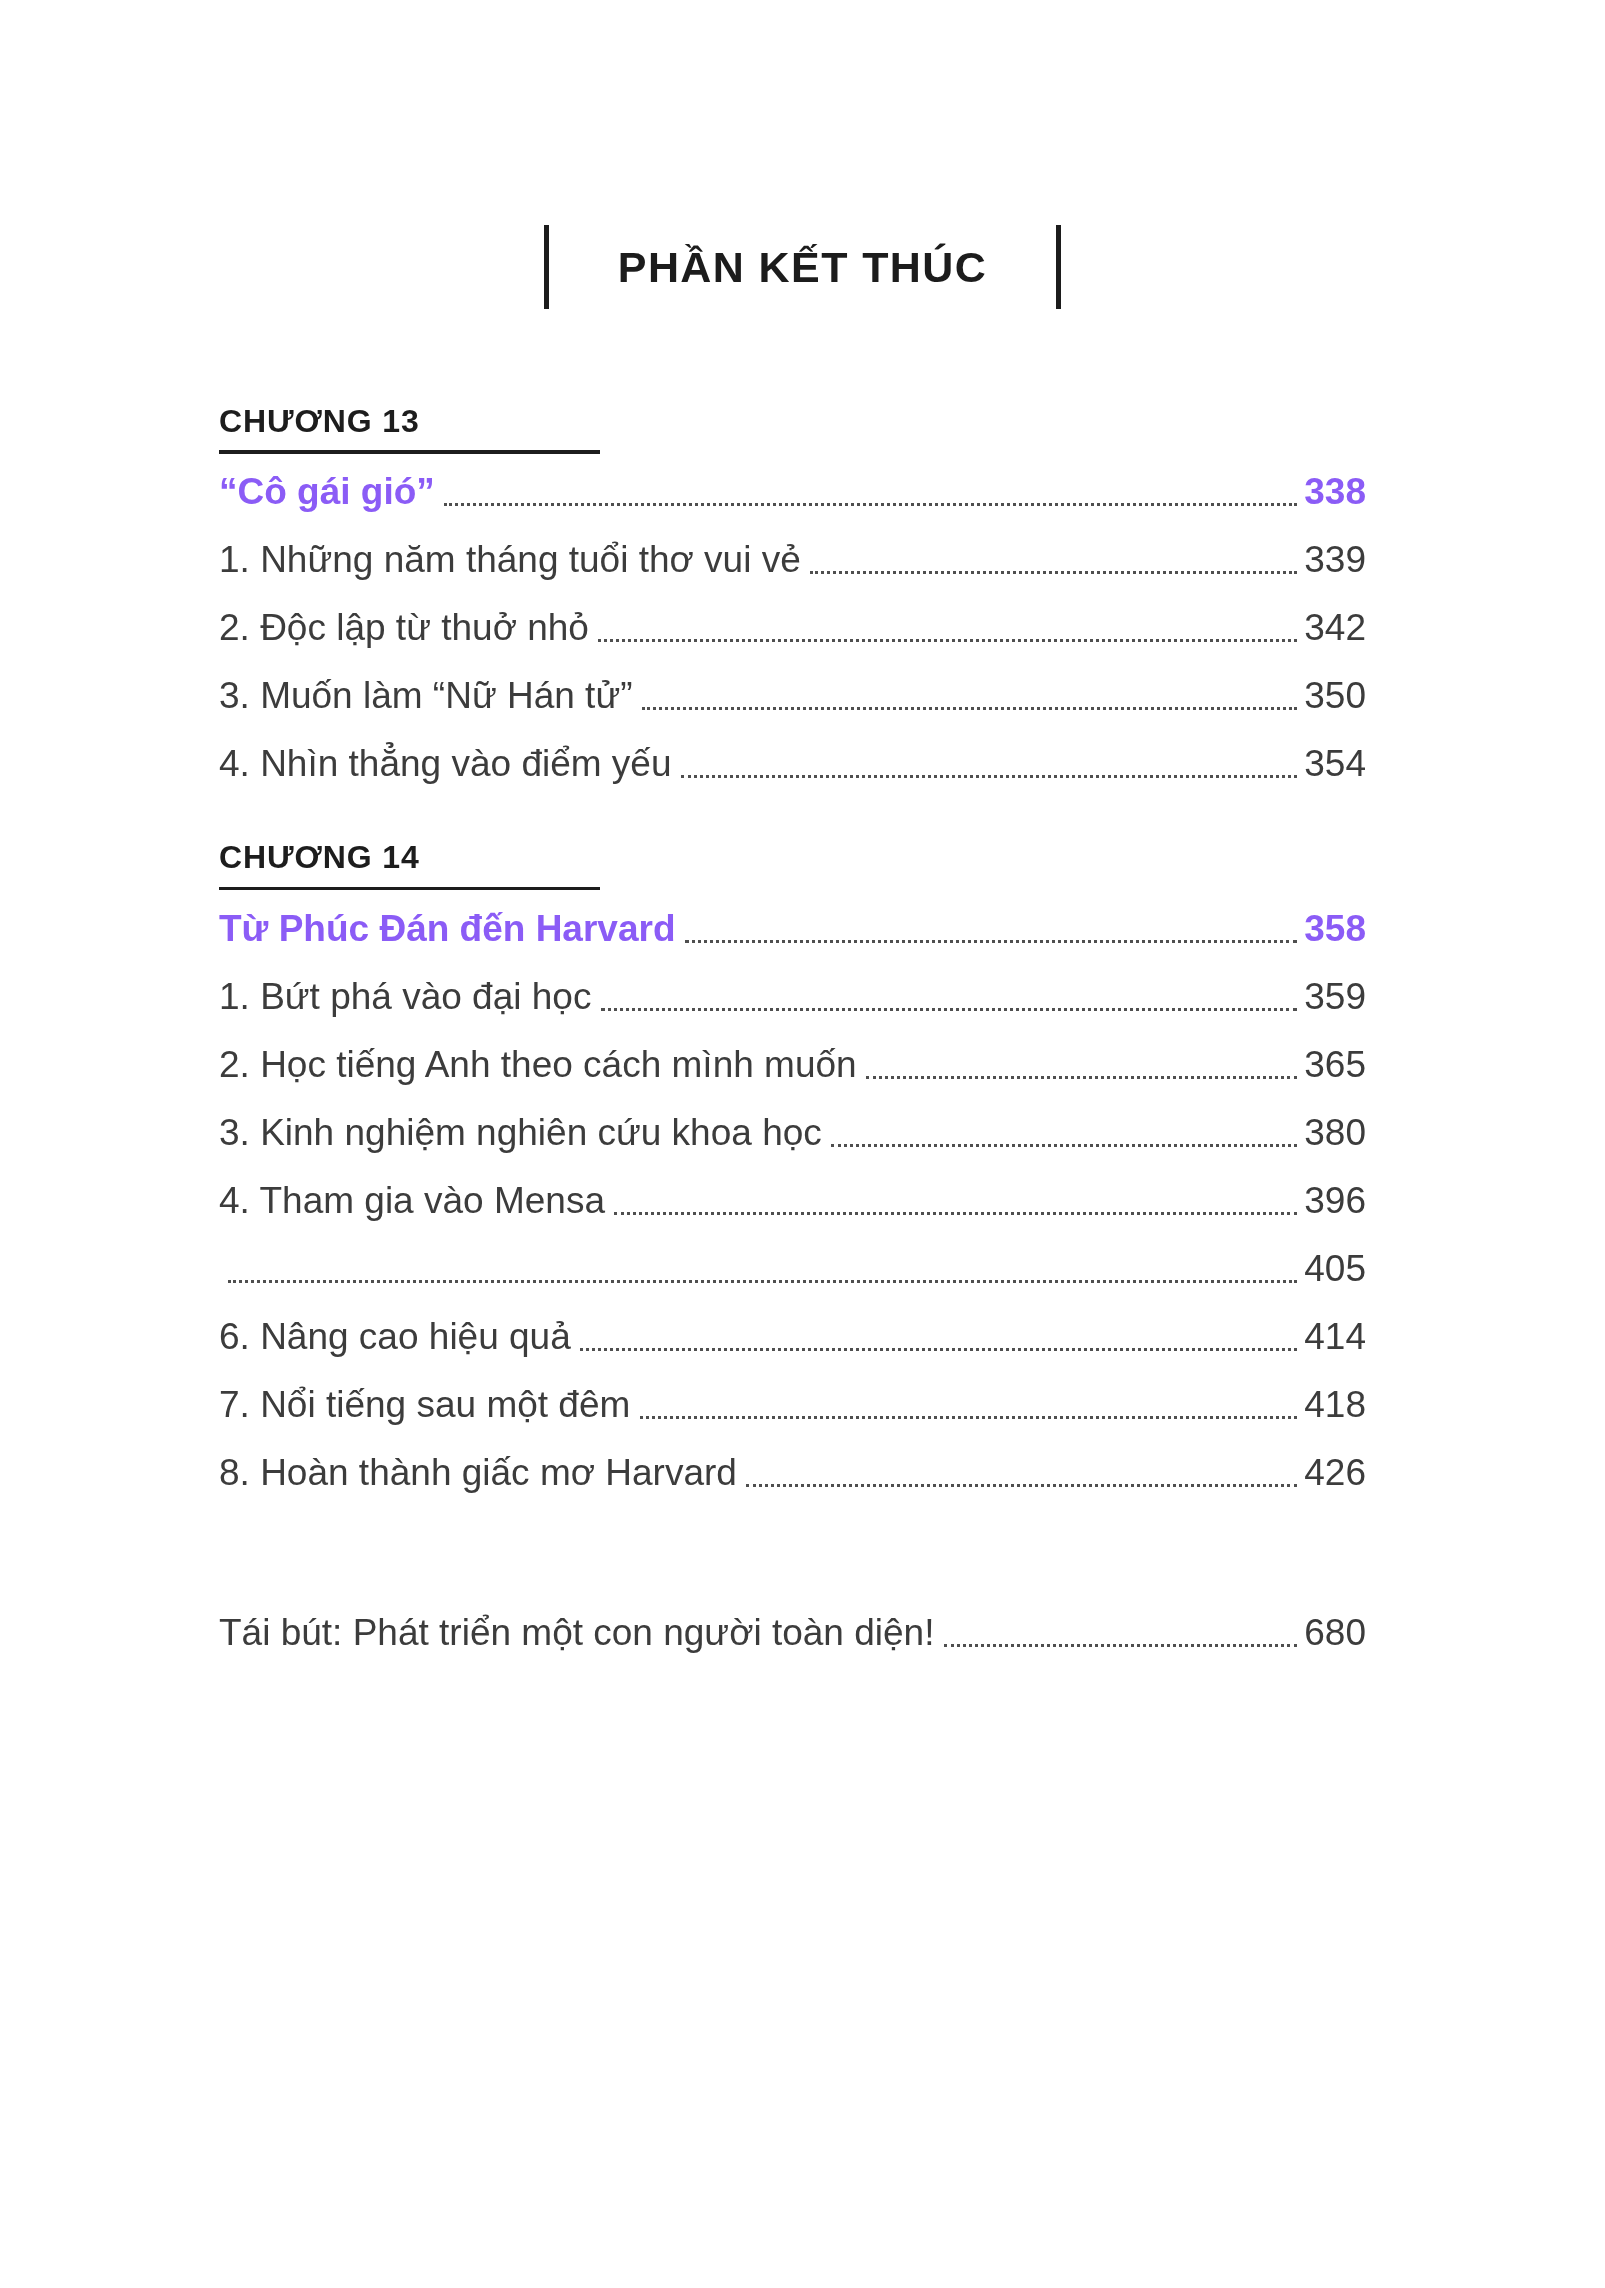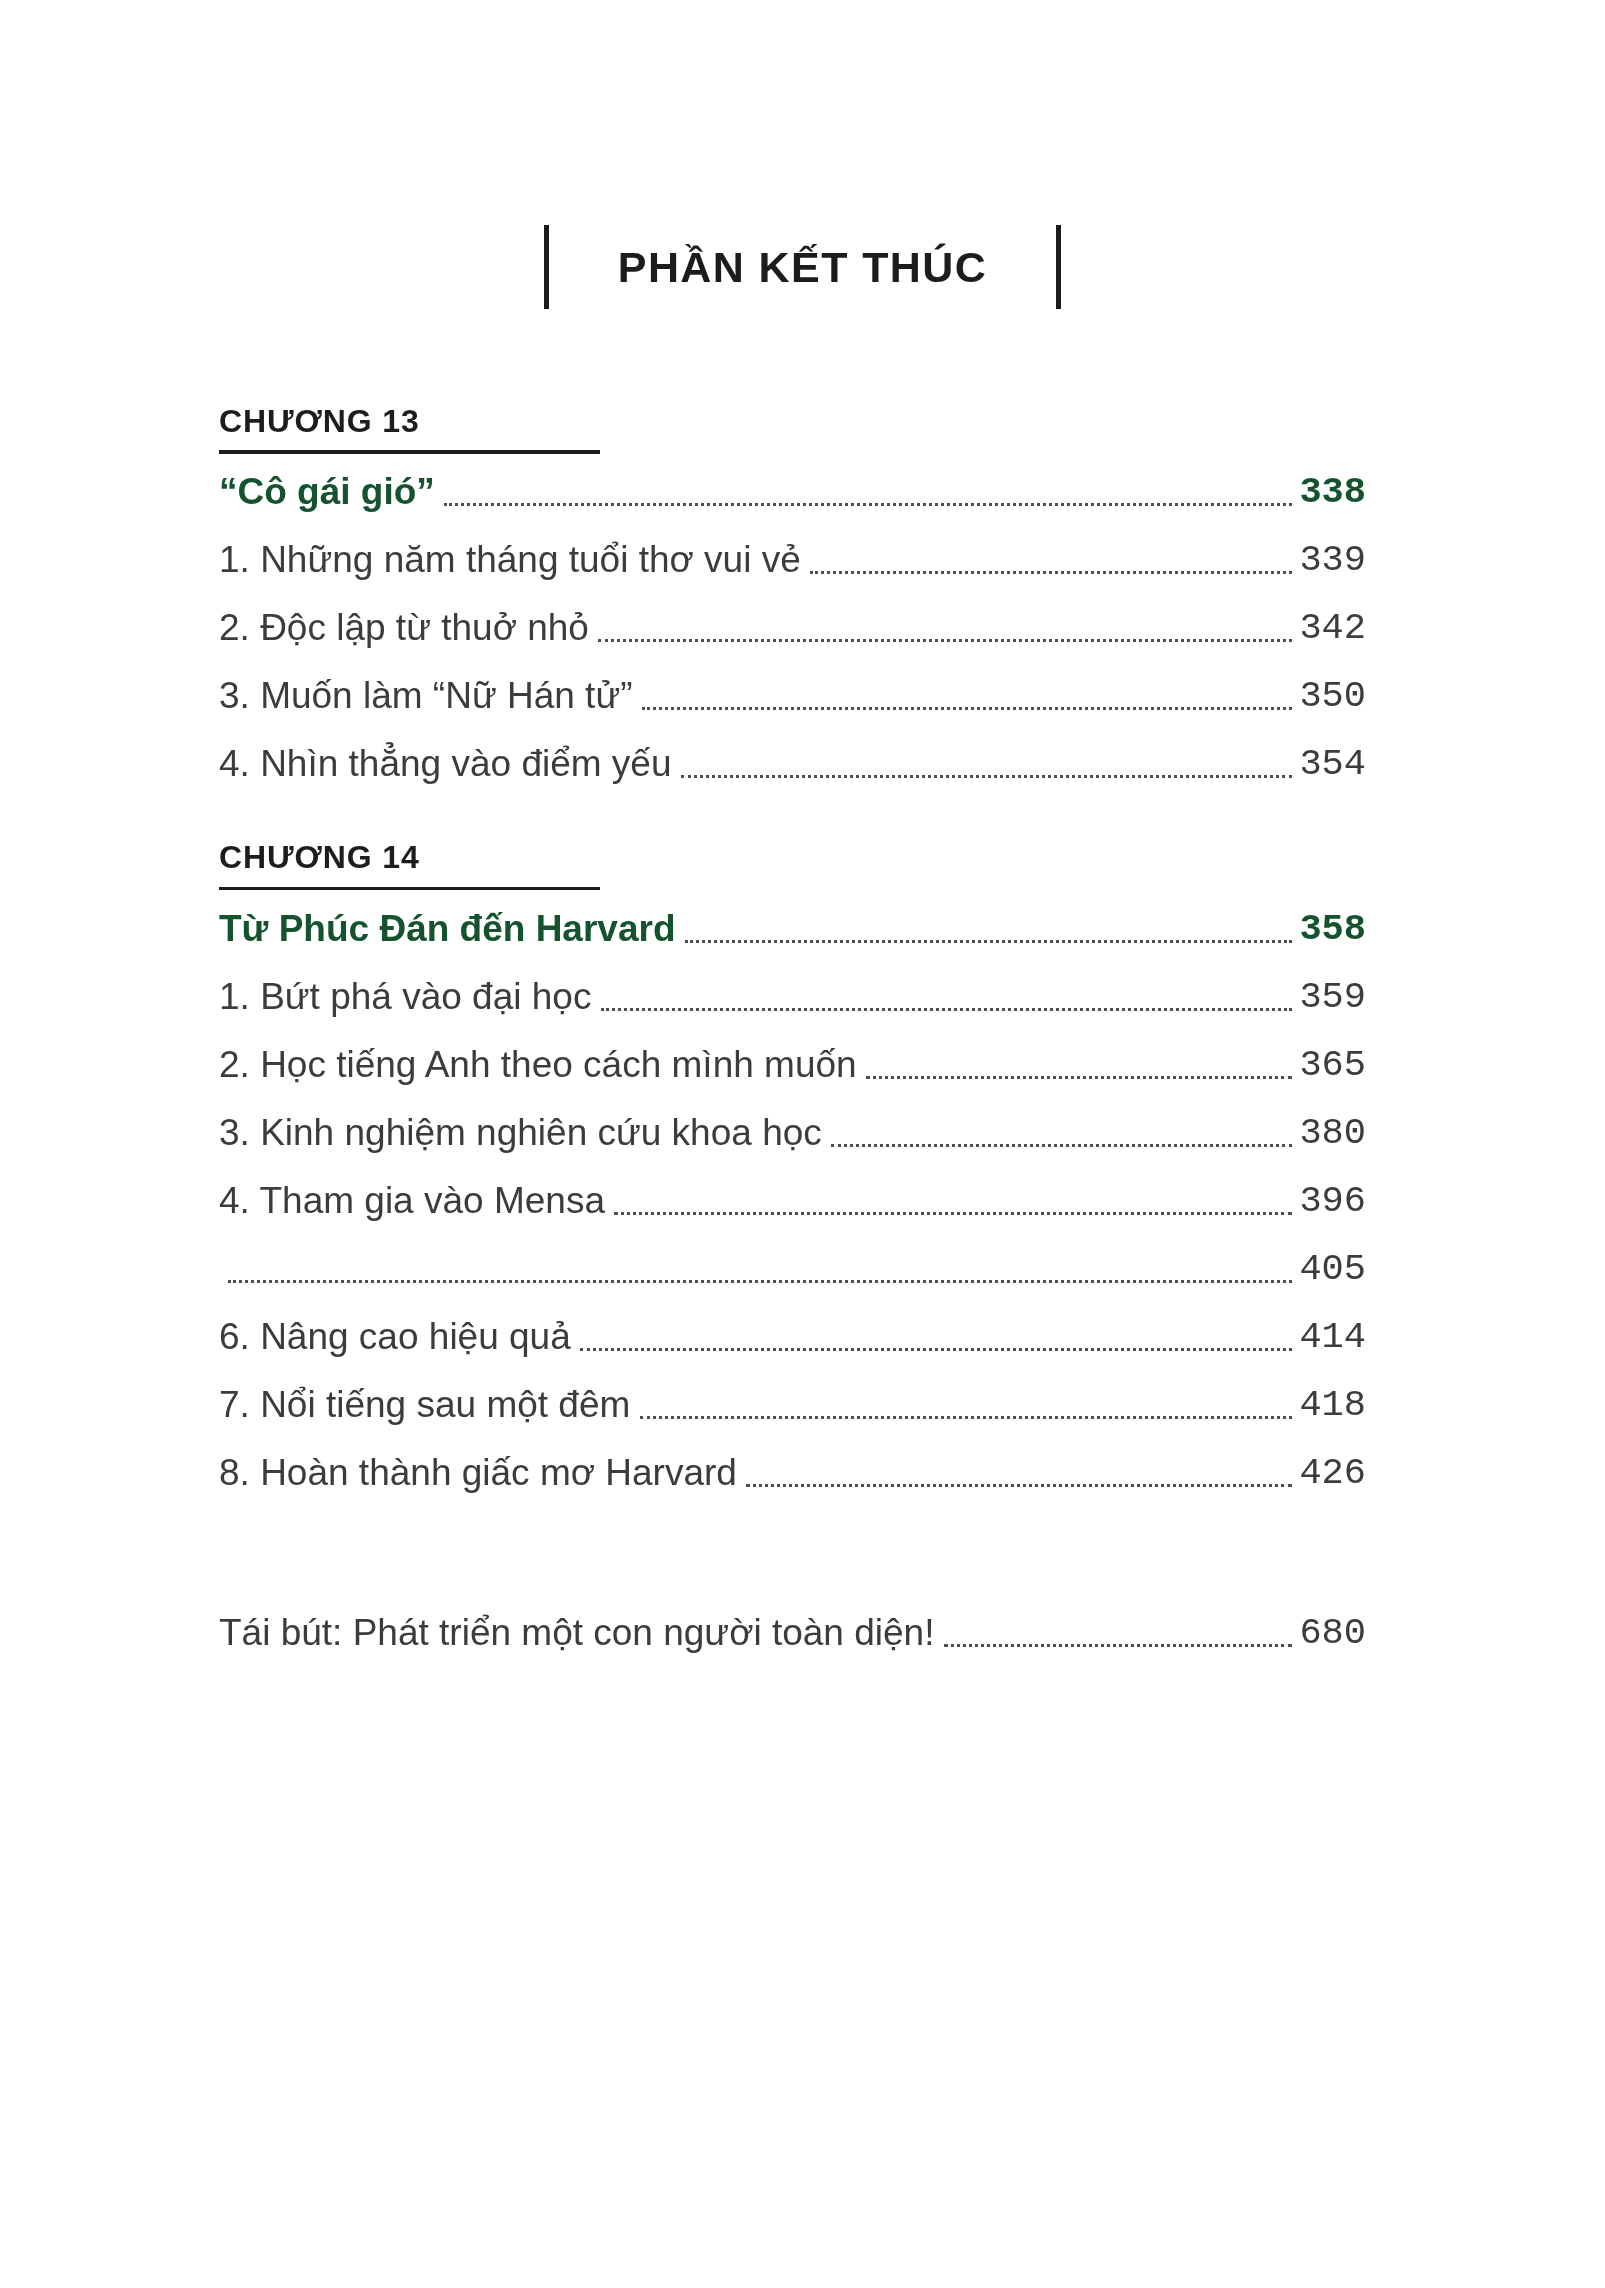--- a/index.html
+++ b/index.html
@@ -58,31 +58,31 @@
   }
   .toc { margin-top: 4.6px; }
   .toc-row {
     display: flex;
     align-items: center;
     height: 68px;
     font-size: 37px;
   }
   .toc-row.bold {
     font-weight: bold;
-    color: #14532d;
+    color: #8b5cf6;
   }
   .toc-title { white-space: nowrap; }
   .toc-dots {
     flex: 1 1 auto;
     height: 27.5px;
     border-bottom: 3.7px dotted #4f4f4f;
     margin: 0 7.3px 0 9.2px;
     min-width: 37px;
   }
-  .toc-page { white-space: nowrap; font-family: Liberation Mono, monospace; }
+  .toc-page { white-space: nowrap; }
   .postscript { margin-top: 92px; }
 </style>
 </head>
 <body>
 
 <div class="page">
 
   <div class="header">
     <span class="bar"></span>
     <h1>PHẦN KẾT THÚC</h1>

